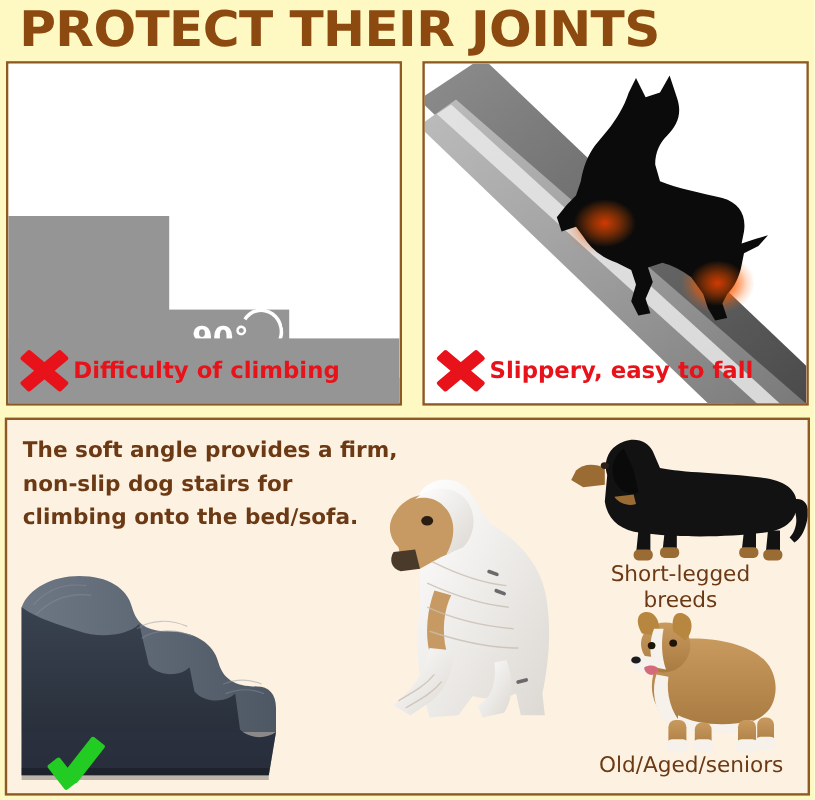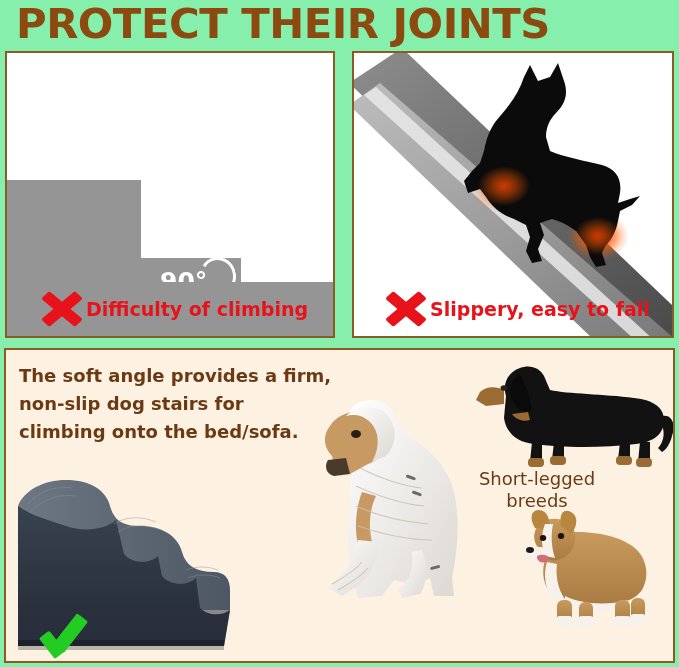--- a/index.html
+++ b/index.html
@@ -5,21 +5,21 @@
   * { box-sizing: border-box; margin: 0; padding: 0; }
   html, body {
     width: 679px; height: 667px;
     background: #FFFFFF;
     font-family: "Liberation Sans", sans-serif;
     overflow: hidden;
   }
   #page {
     position: relative;
     width: 679px; height: 667px;
-    background: #86efac;
+    background: #fef9c3;
   }
 
   
   #title {
     position: absolute;
     left: 16px; top: 1px;
     width: 647px; height: 46px;
     color: #8C4A10;
     font-family: "DejaVu Sans", sans-serif;
     font-weight: bold;
@@ -83,21 +83,20 @@
   .ramp-canvas { position: absolute; inset: 0; background: #FFFFFF; }
 
   
   .caption-row {
     position: absolute;
     left: 0; right: 0; bottom: 0;
     height: 54px;
     display: flex;
     align-items: center;
     padding-left: 8px;
-    justify-content: center;
   }
   #caption-stairs { background: #959595; }
   #caption-slip   { background: transparent; }
 
   .x-mark {
     position: relative;
     width: 44px; height: 40px;
     flex: 0 0 44px;
   }
   .x-mark i {
@@ -163,21 +162,21 @@
 
   .dog-label {
     position: absolute;
     color: #6B3A14;
     font-family: "DejaVu Sans", sans-serif;
     font-size: 18px;
     line-height: 22px;
     text-align: center;
     white-space: pre-line;
   }
-  #label-short   { left: 436px; top: 118px; width: 190px; text-align: center; }
+  #label-short   { left: 466px; top: 118px; width: 190px; text-align: center; }
   #label-injury  { left: 320px; top: 277px; width: 160px; }
   #label-senior  { left: 470px; top: 277px; width: 200px; }
 
   .photo { position: absolute; }
   #photo-injury { left: 296px; top: 32px;  width: 180px; height: 248px; }
   #photo-dachs  { left: 452px; top: 6px;   width: 218px; height: 118px; }
   #photo-corgi  { left: 497px; top: 160px; width: 160px; height: 122px; }
 </style>
 </head>
 <body>
@@ -451,15 +450,16 @@
           <rect x="52" y="106" width="19" height="11" rx="5"></rect>
           <rect x="74" y="106" width="18" height="11" rx="5"></rect>
           <rect x="110" y="106" width="19" height="11" rx="5"></rect>
           <rect x="126" y="104" width="18" height="11" rx="5"></rect>
         </g>
       </svg>
     </div>
 
     <div class="dog-label" id="label-short">Short-legged
 breeds</div>
+    <div class="dog-label" id="label-senior">Old/Aged/seniors</div>
 
   </div>
 </div>
 
 </body></html>

